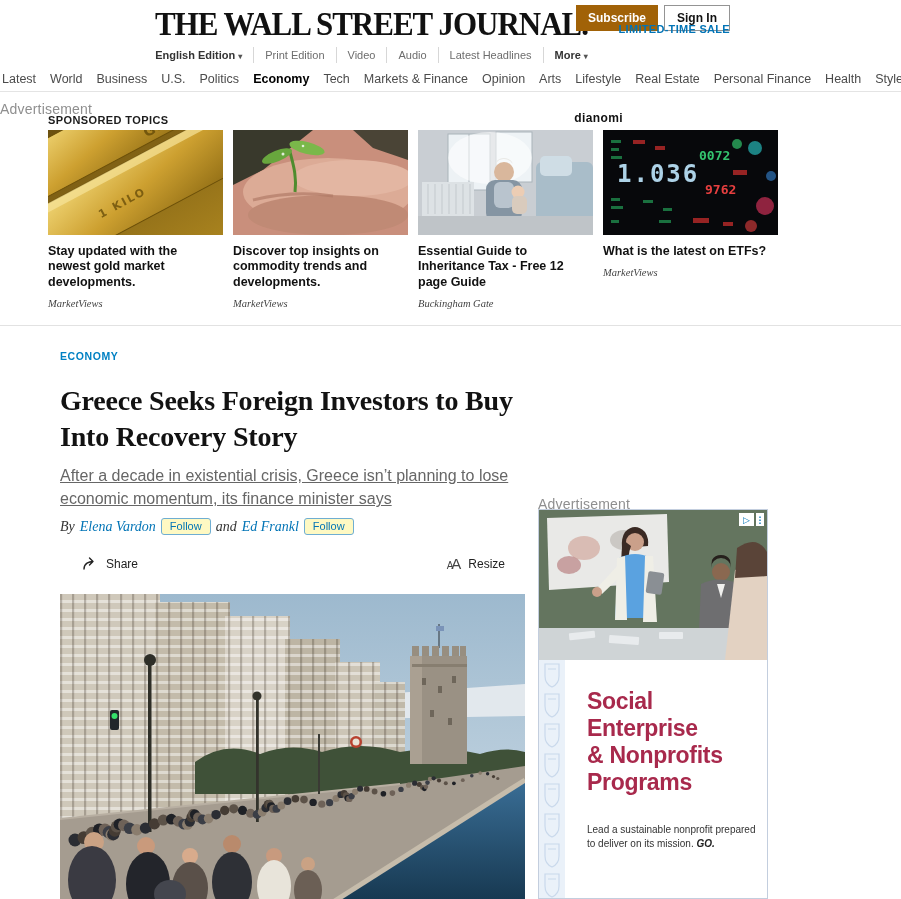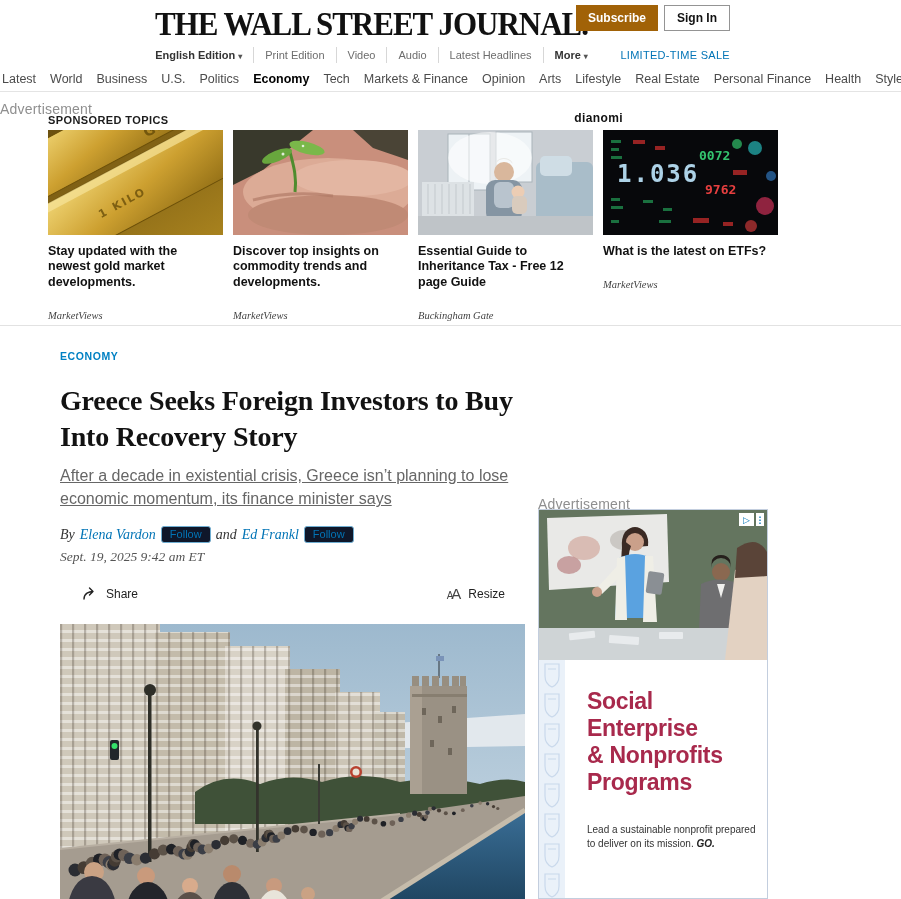--- a/index.html
+++ b/index.html
@@ -9,55 +9,55 @@
 
   
   .masthead { position:absolute; top:6px; left:0; width:100%; text-align:center;
     font-family:"Liberation Serif", serif; font-weight:700; font-size:31px; letter-spacing:-1px;
     color:#111; transform:scaleY(1.08); }
   .acct { position:absolute; top:5px; right:13px; display:flex; gap:6px; }
   .btn-subscribe { background:#a16207; color:#fff; font-size:12px; font-weight:700; border:none;
     padding:5px 12px; cursor:pointer; }
   .btn-signin { background:#fff; color:#111; font-size:12px; font-weight:700; border:1px solid #949494;
     padding:5px 12px; cursor:pointer; }
-  .sale { position:absolute; top:49px; right:13px; color:#0274b6; font-size:11px; font-weight:400; letter-spacing:.3px; }
+  .sale { position:absolute; top:23px; right:13px; color:#0274b6; font-size:11px; font-weight:700; letter-spacing:.3px; }
   .subnav { position:absolute; top:47px; left:0; width:100%; display:flex; justify-content:center; align-items:center; }
   .subnav .itm { font-size:11px; color:#6d6d6d; padding:2px 11px; border-left:1px solid #d7d7d7; cursor:pointer; }
   .subnav .itm:first-child { border-left:none; }
   .subnav .itm.strong { color:#333; font-weight:700; }
   .caret { font-size:8px; color:#555; margin-left:3px; }
   .mainnav { position:absolute; top:66px; left:0; width:901px; height:26px; display:flex; align-items:center;
     padding:0 2px; border-bottom:1px solid #e4e4e4; }
   .mainnav .nitm { font-size:12.5px; color:#4b4b4b; margin-right:14px; white-space:nowrap; cursor:pointer; }
   .mainnav .nitm.active { color:#000; font-weight:700; }
 
   
   .ad-label { color:#8f8f8f; font-size:14px; letter-spacing:.2px; }
   #top-ad-label { position:absolute; top:101px; left:0; width:100%; }
   .sp-head { position:absolute; top:114px; left:48px; font-size:11px; font-weight:700; letter-spacing:.4px; color:#1c1c1c; }
   .dianomi { position:absolute; top:111px; right:120px; font-size:12px; font-weight:700; color:#111;
     letter-spacing:.4px; text-transform:lowercase; }
   .cards { position:absolute; top:130px; left:48px; width:730px; display:flex; gap:10px; }
   .card { width:175px; cursor:pointer; }
   .card .thumb { width:175px; height:105px; overflow:hidden; background:#ddd; }
   .card .cap { margin-top:9px; font-size:12.5px; font-weight:700; line-height:1.22; color:#111; }
-  .card .src { margin-top:20px; font-family:"Liberation Serif", serif; font-style:italic; font-size:10.5px; color:#444; }
+  .card .src { margin-top:8px; font-family:"Liberation Serif", serif; font-style:italic; font-size:10.5px; color:#444; }
   .sp-border { position:absolute; top:325px; left:0; width:901px; border-top:1px solid #e2e2e2; }
 
   
   .art-col { position:absolute; left:60px; top:350px; width:465px; }
   .kicker { font-size:10.5px; font-weight:700; letter-spacing:.6px; color:#0080c3; }
   .headline { margin-top:21px; font-family:"Liberation Serif", serif; font-weight:700; font-size:28px;
     line-height:1.27; color:#121212; letter-spacing:-.2px; }
   .subhead { margin-top:10px; font-size:16px; line-height:1.45; color:#666;text-decoration:underline; }
-  .byline { margin-top:16px; font-family:"Liberation Serif", serif; font-style:italic; font-size:14px; color:#333;
+  .byline { margin-top:8px; font-family:"Liberation Serif", serif; font-style:italic; font-size:14px; color:#333;
     display:flex; align-items:center; flex-wrap:wrap; gap:5px; }
   .author { color:#0274b6; cursor:pointer; }
   .follow { font-family:"Liberation Sans", sans-serif; font-style:normal; font-size:11px; color:#0274b6;
-    border:1px solid #6faed2; border-radius:3px; padding:1px 8px 2px; background:#0f172a; cursor:pointer; }
+    border:1px solid #6faed2; border-radius:3px; padding:1px 8px 2px; background:#fef9c3; cursor:pointer; }
   .dateline { margin-top:6px; font-family:"Liberation Serif", serif; font-style:italic; font-size:13.5px; color:#555; }
   .toolbar { margin-top:20px; display:flex; align-items:center; justify-content:space-between; padding:0 20px 0 22px; }
   .tool { display:flex; align-items:center; gap:7px; font-size:12px; color:#222; cursor:pointer; }
   .resize-a1 { font-size:10px; color:#444; } .resize-a2 { font-size:15px; color:#444; margin-left:-2px; }
   .hero { margin-top:22px; width:465px; height:310px; overflow:hidden; background:#9db9ce; }
 
   
   #side-ad-label { position:absolute; top:496px; left:538px; width:230px; }
   .side-ad { position:absolute; top:509px; left:538px; width:230px; height:390px; border:1px solid #c3cede;
     background:#fff; overflow:hidden; cursor:pointer; }
@@ -248,21 +248,20 @@
     <div class="subhead">After a decade in existential crisis, Greece isn’t planning to lose economic momentum, its finance minister says</div>
 
     <div class="byline">
       <span>By</span>
       <span class="author">Elena Vardon</span>
       <span class="follow">Follow</span>
       <span>and</span>
       <span class="author">Ed Frankl</span>
       <span class="follow">Follow</span>
     </div>
-    <div class="dateline">Sept. 19, 2025 9:42 am ET</div>
 
     <div class="toolbar">
       <span class="tool">
         <svg width="17" height="15" viewBox="0 0 17 15">
             <path d="M2,13 C2,7.5 7,5.5 11,5.5 M11,5.5 L7.5,2 M11,5.5 L7.5,9" fill="none" stroke="#222" stroke-width="1.4" stroke-linecap="round" stroke-linejoin="round"></path>
           </svg>
         <span>Share</span>
       </span>
       <span class="tool">
         <span><span class="resize-a1">A</span><span class="resize-a2">A</span></span>

